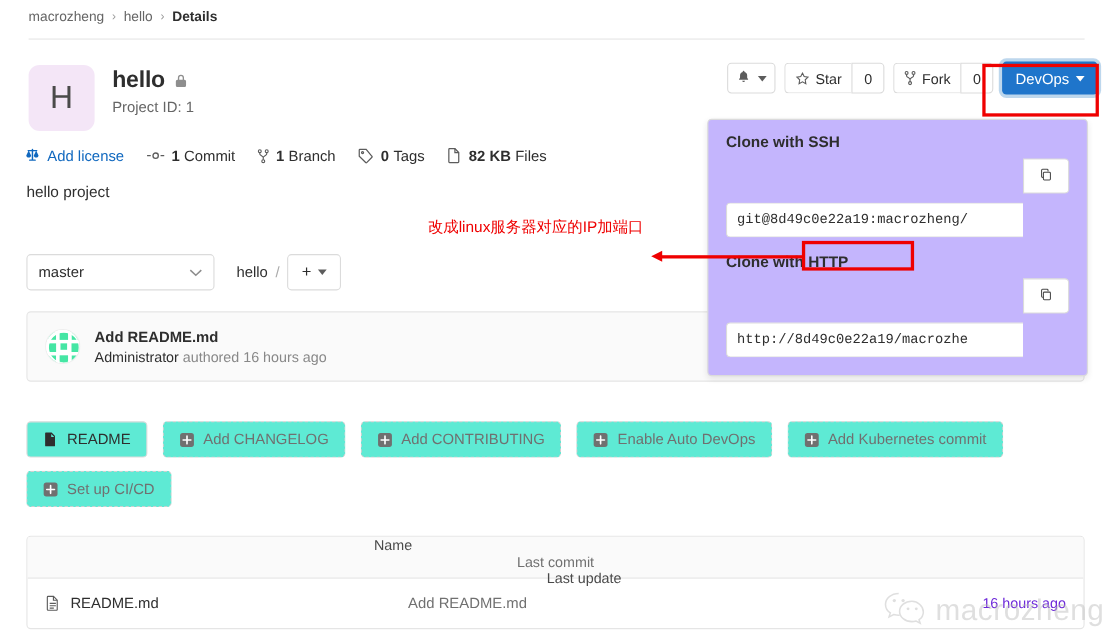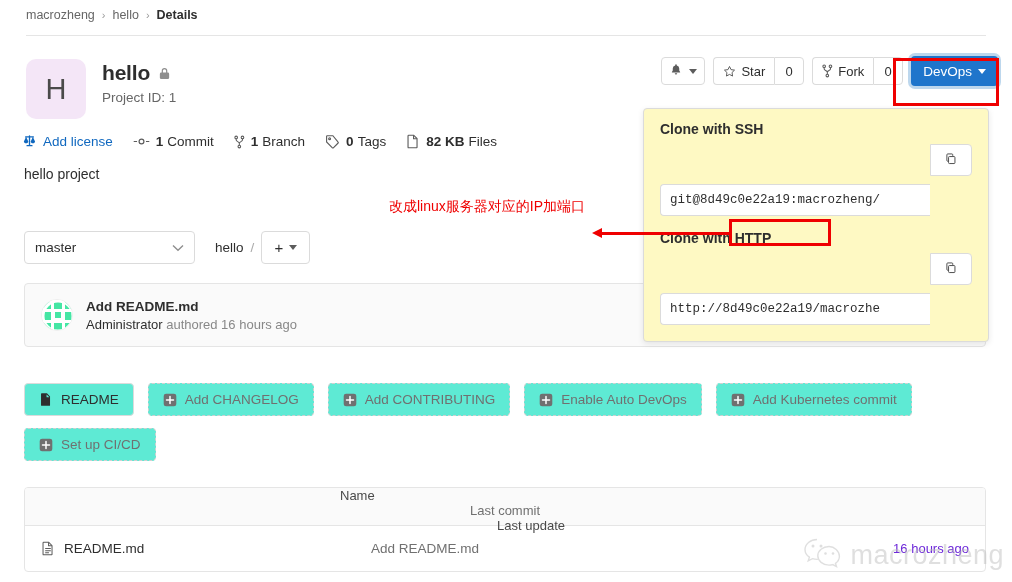--- a/index.html
+++ b/index.html
@@ -117,21 +117,21 @@
     width: 106px; height: 48px;
     border: 3px solid #ef0000;
     pointer-events: none;
   }
 
   
   .clone-dropdown {
     position: absolute;
     left: 643px; top: 108px;
     width: 346px;
-    background: #fef9c3;
+    background: #c4b5fd;
     border: 1px solid #dbdbdb;
     border-radius: 4px;
     box-shadow: 0 2px 6px rgba(0,0,0,.09);
     padding: 12px 16px 16px 16px;
     z-index: 5;
   }
   .clone-label {
     font-size: 14px; font-weight: bold; color: #2e2e2e;
     margin-bottom: 7px;
   }

